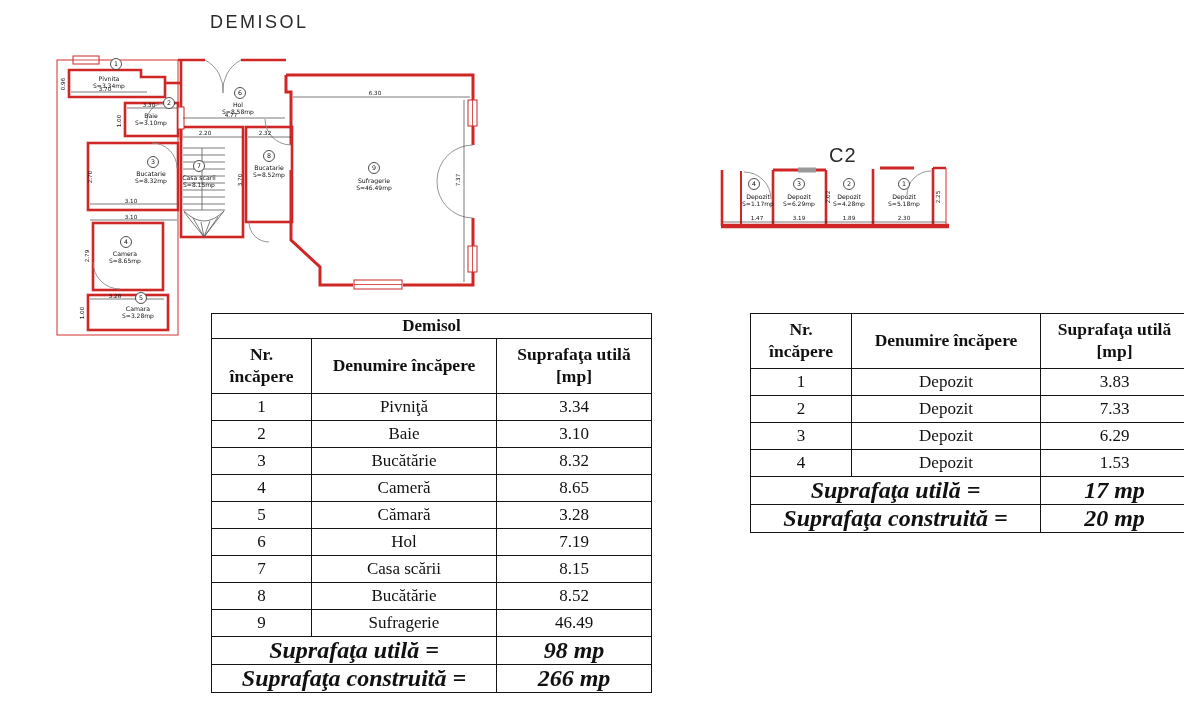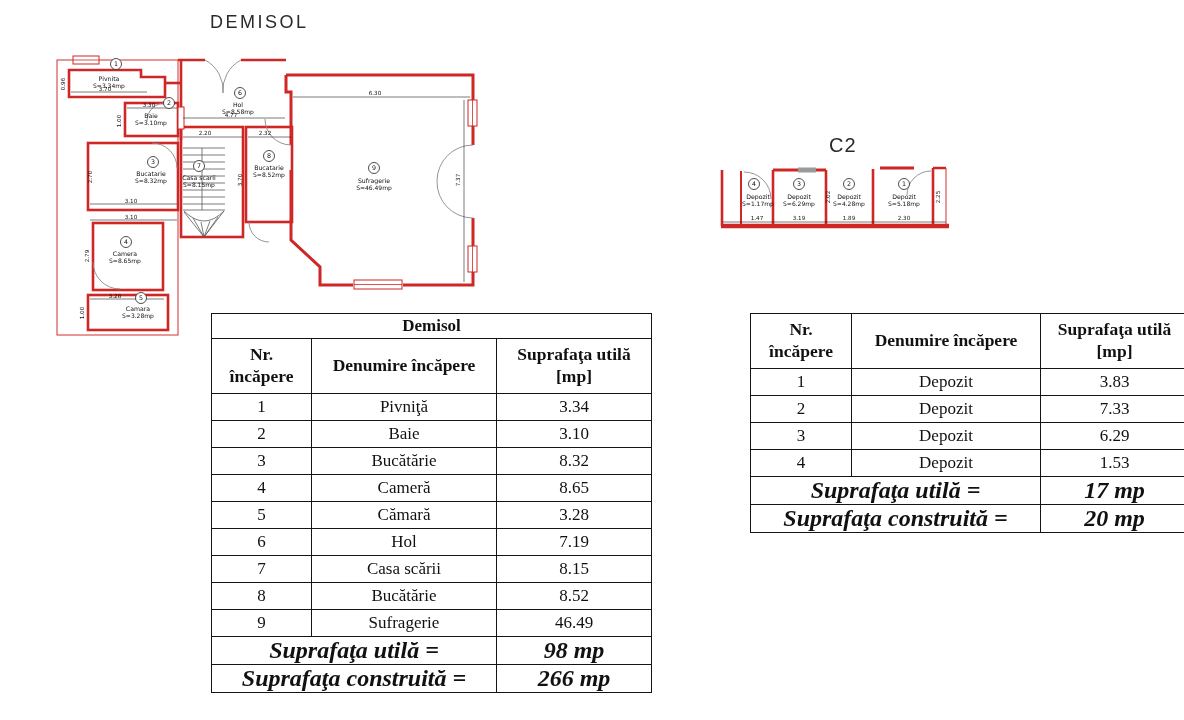--- a/index.html
+++ b/index.html
@@ -1,21 +1,21 @@
 <!DOCTYPE html>
 <html><head>
 <meta charset="utf-8">
 <style>
   html,body{margin:0;padding:0;background:#ffffff;}
   .page{position:relative;width:1184px;height:720px;background:#fff;overflow:hidden;
         font-family:"Liberation Serif", serif;color:#111;margin-left:28px;}
   .plan-caption{position:absolute;font-family:"Liberation Sans", sans-serif;
         font-weight:400;color:#2a2a2a;}
   #cap-demisol{left:182px;top:12px;font-size:18px;letter-spacing:2.5px;}
-  #cap-c2{left:801px;top:134px;font-size:20px;letter-spacing:1px;}
+  #cap-c2{left:801px;top:144px;font-size:20px;letter-spacing:1px;}
   .plan-svg{position:absolute;}
   
   table.rtable{position:absolute;border-collapse:collapse;table-layout:fixed;
         background:#fff;}
   table.rtable, table.rtable td{border:1.6px solid #141414;}
   table.rtable td{font-size:17px;text-align:center;vertical-align:middle;
         padding:0 4px;overflow:hidden;}
   td.ttl{height:24px;font-weight:bold;font-size:19px;}
   tr.hdr td{height:54px;font-weight:bold;font-size:17.5px;line-height:1.25;
         white-space:pre-line;}

